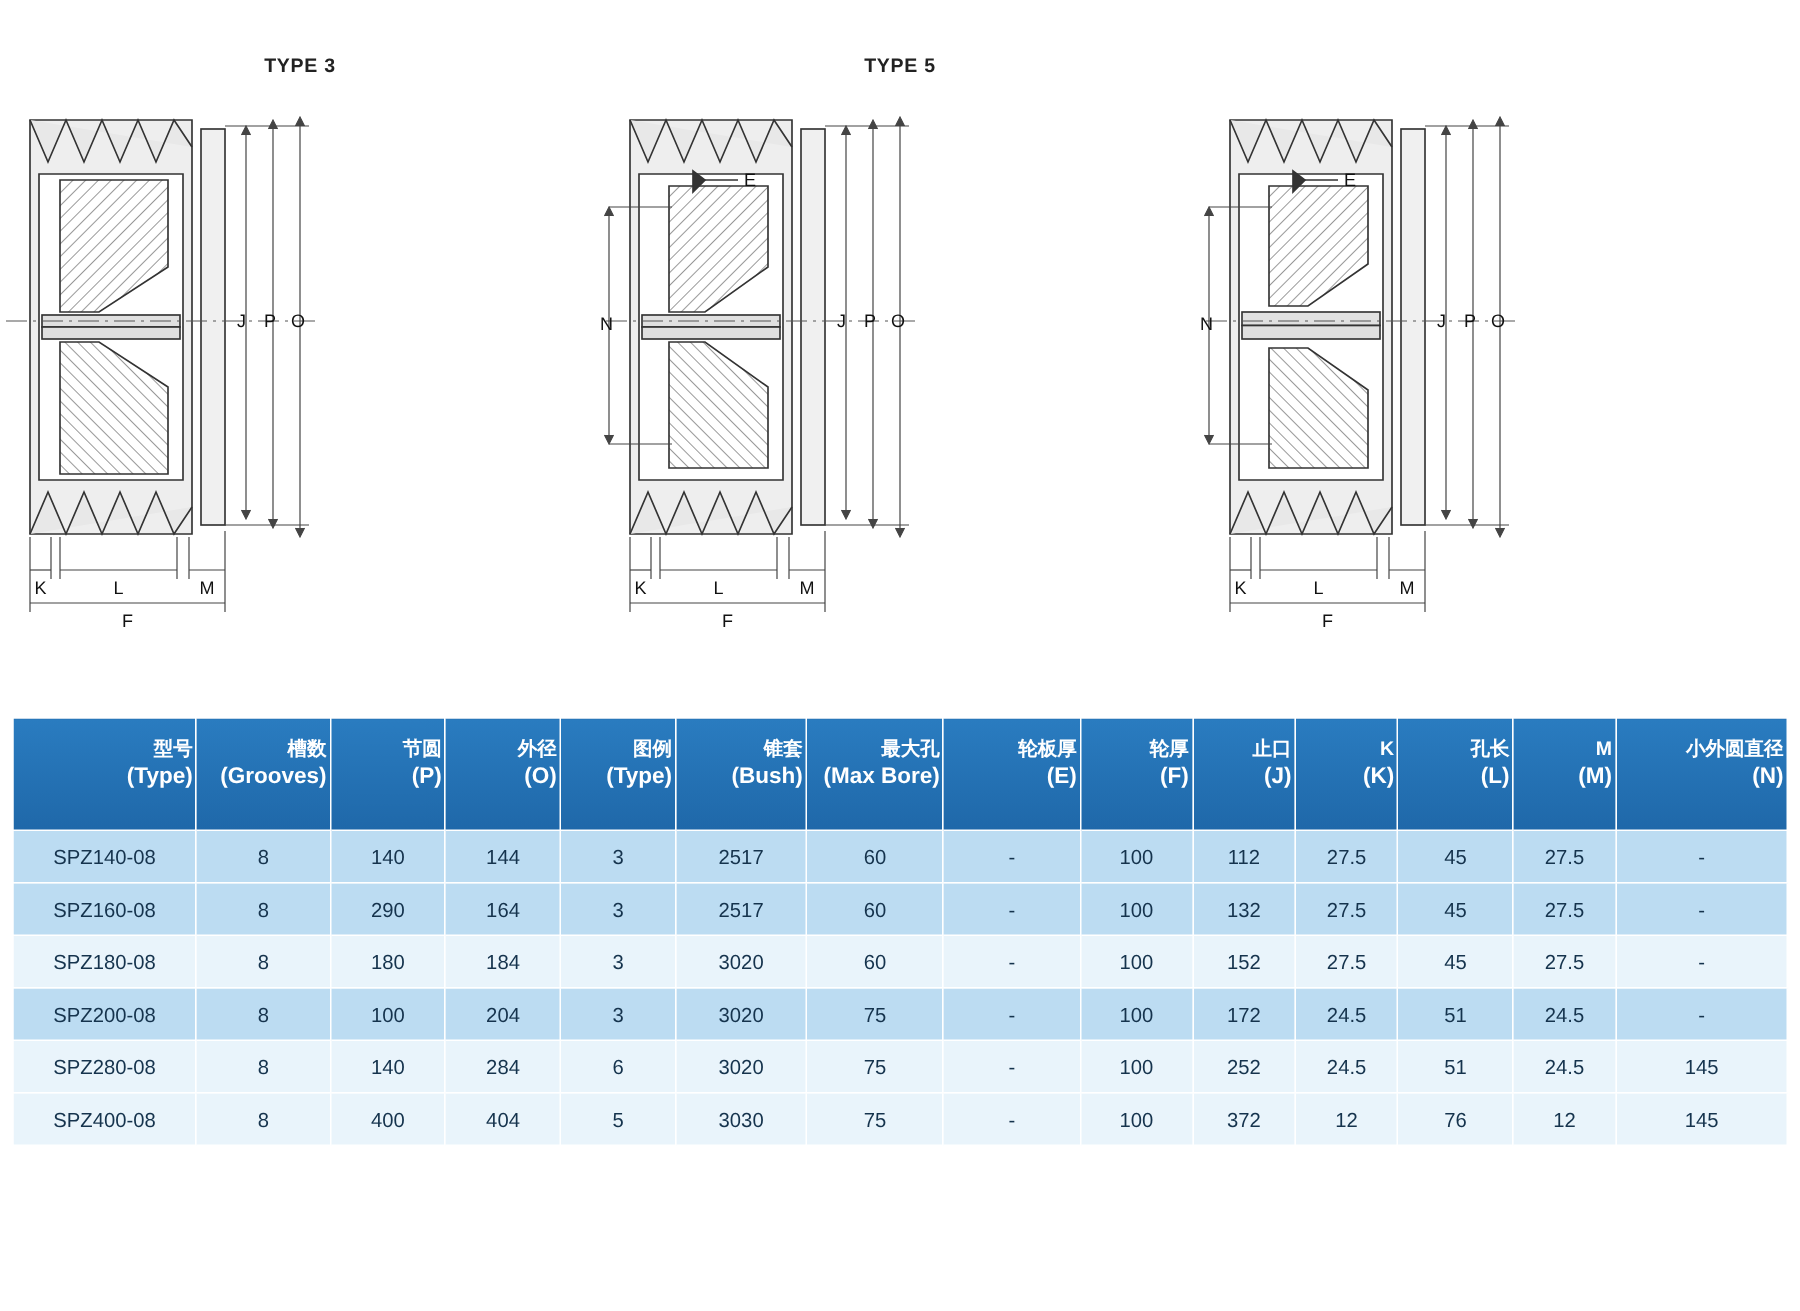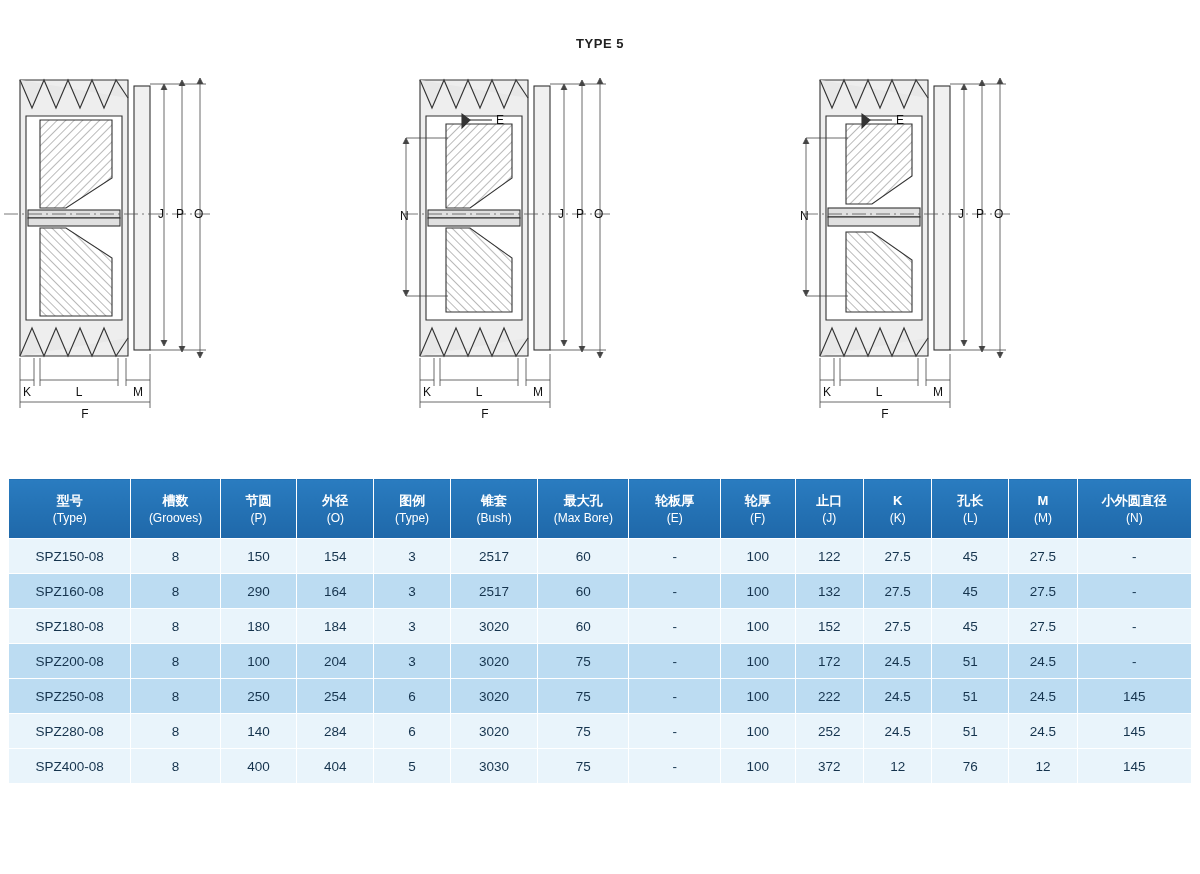--- a/index.html
+++ b/index.html
@@ -45,30 +45,30 @@
     border-collapse:collapse;
     table-layout:fixed;
     font-size:13px;
   }
   table.spec th{
     background:#2272b4;
     background:linear-gradient(#2a7cc0,#1f68a9);
     color:#fff;
     font-weight:bold;
     border:1px solid #ffffff;
-    padding:6px 2px 5px;
+    padding:6px 2px 20px;
     line-height:1.35;
-    text-align:center;
+    text-align:right;
     height:48px;
     vertical-align:middle;
   }
   table.spec th .sub{
     display:block;
-    font-weight:normal;
-    font-size:12px;
+    font-weight:bold;
+    font-size:15px;
   }
   table.spec td{
     border:1px solid #ffffff;
     text-align:center;
     height:30px;
     padding:2px 1px;
     color:#15334d;
     font-size:13.5px;
   }
   tr.r-odd td{background:#bcdcf2;}
@@ -76,20 +76,21 @@
   td.first{text-align:center;}
 </style>
 </head>
 <body>
 
 <div class="sheet">
 
   <div class="drawings">
 
     <div class="fig">
+      <div class="fig-title">TYPE 3</div>
       <svg class="fig-svg" width="400" height="380" viewBox="0 0 400 380">
         <defs>
           <pattern id="h1" width="6" height="6" patternTransform="rotate(45)" patternUnits="userSpaceOnUse">
             <line x1="0" y1="0" x2="0" y2="6" stroke="#3a3a3a" stroke-width="0.7"></line>
           </pattern>
           <pattern id="h2" width="6" height="6" patternTransform="rotate(-45)" patternUnits="userSpaceOnUse">
             <line x1="0" y1="0" x2="0" y2="6" stroke="#3a3a3a" stroke-width="0.7"></line>
           </pattern>
           <pattern id="gr" width="5" height="5" patternUnits="userSpaceOnUse">
             <rect width="5" height="5" fill="#e3e3e3"></rect>
@@ -357,31 +358,31 @@
             <span>M</span>
             <span class="sub">(M)</span>
           </th>
           <th>
             <span>小外圆直径</span>
             <span class="sub">(N)</span>
           </th>
         </tr>
       </thead>
       <tbody>
-          <tr class="r-even">
-            <td class="first">SPZ150-08</td>
-            <td>8</td>
-            <td>150</td>
-            <td>154</td>
+          <tr class="r-odd">
+            <td class="first">SPZ140-08</td>
+            <td>8</td>
+            <td>140</td>
+            <td>144</td>
             <td>3</td>
             <td>2517</td>
             <td>60</td>
             <td>-</td>
             <td>100</td>
-            <td>122</td>
+            <td>112</td>
             <td>27.5</td>
             <td>45</td>
             <td>27.5</td>
             <td>-</td>
           </tr>
           <tr class="r-odd">
             <td class="first">SPZ160-08</td>
             <td>8</td>
             <td>290</td>
             <td>164</td>
@@ -421,36 +422,20 @@
             <td>3020</td>
             <td>75</td>
             <td>-</td>
             <td>100</td>
             <td>172</td>
             <td>24.5</td>
             <td>51</td>
             <td>24.5</td>
             <td>-</td>
           </tr>
-          <tr class="r-odd">
-            <td class="first">SPZ250-08</td>
-            <td>8</td>
-            <td>250</td>
-            <td>254</td>
-            <td>6</td>
-            <td>3020</td>
-            <td>75</td>
-            <td>-</td>
-            <td>100</td>
-            <td>222</td>
-            <td>24.5</td>
-            <td>51</td>
-            <td>24.5</td>
-            <td>145</td>
-          </tr>
           <tr class="r-even">
             <td class="first">SPZ280-08</td>
             <td>8</td>
             <td>140</td>
             <td>284</td>
             <td>6</td>
             <td>3020</td>
             <td>75</td>
             <td>-</td>
             <td>100</td>

